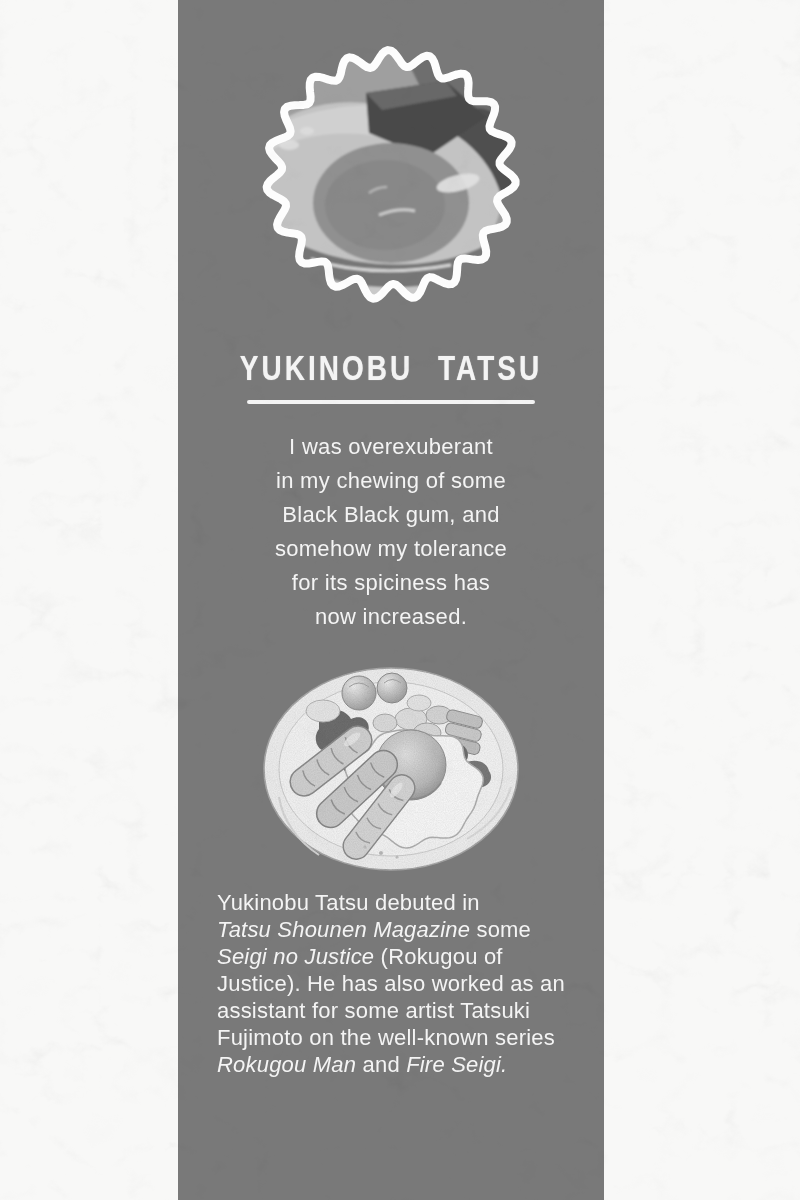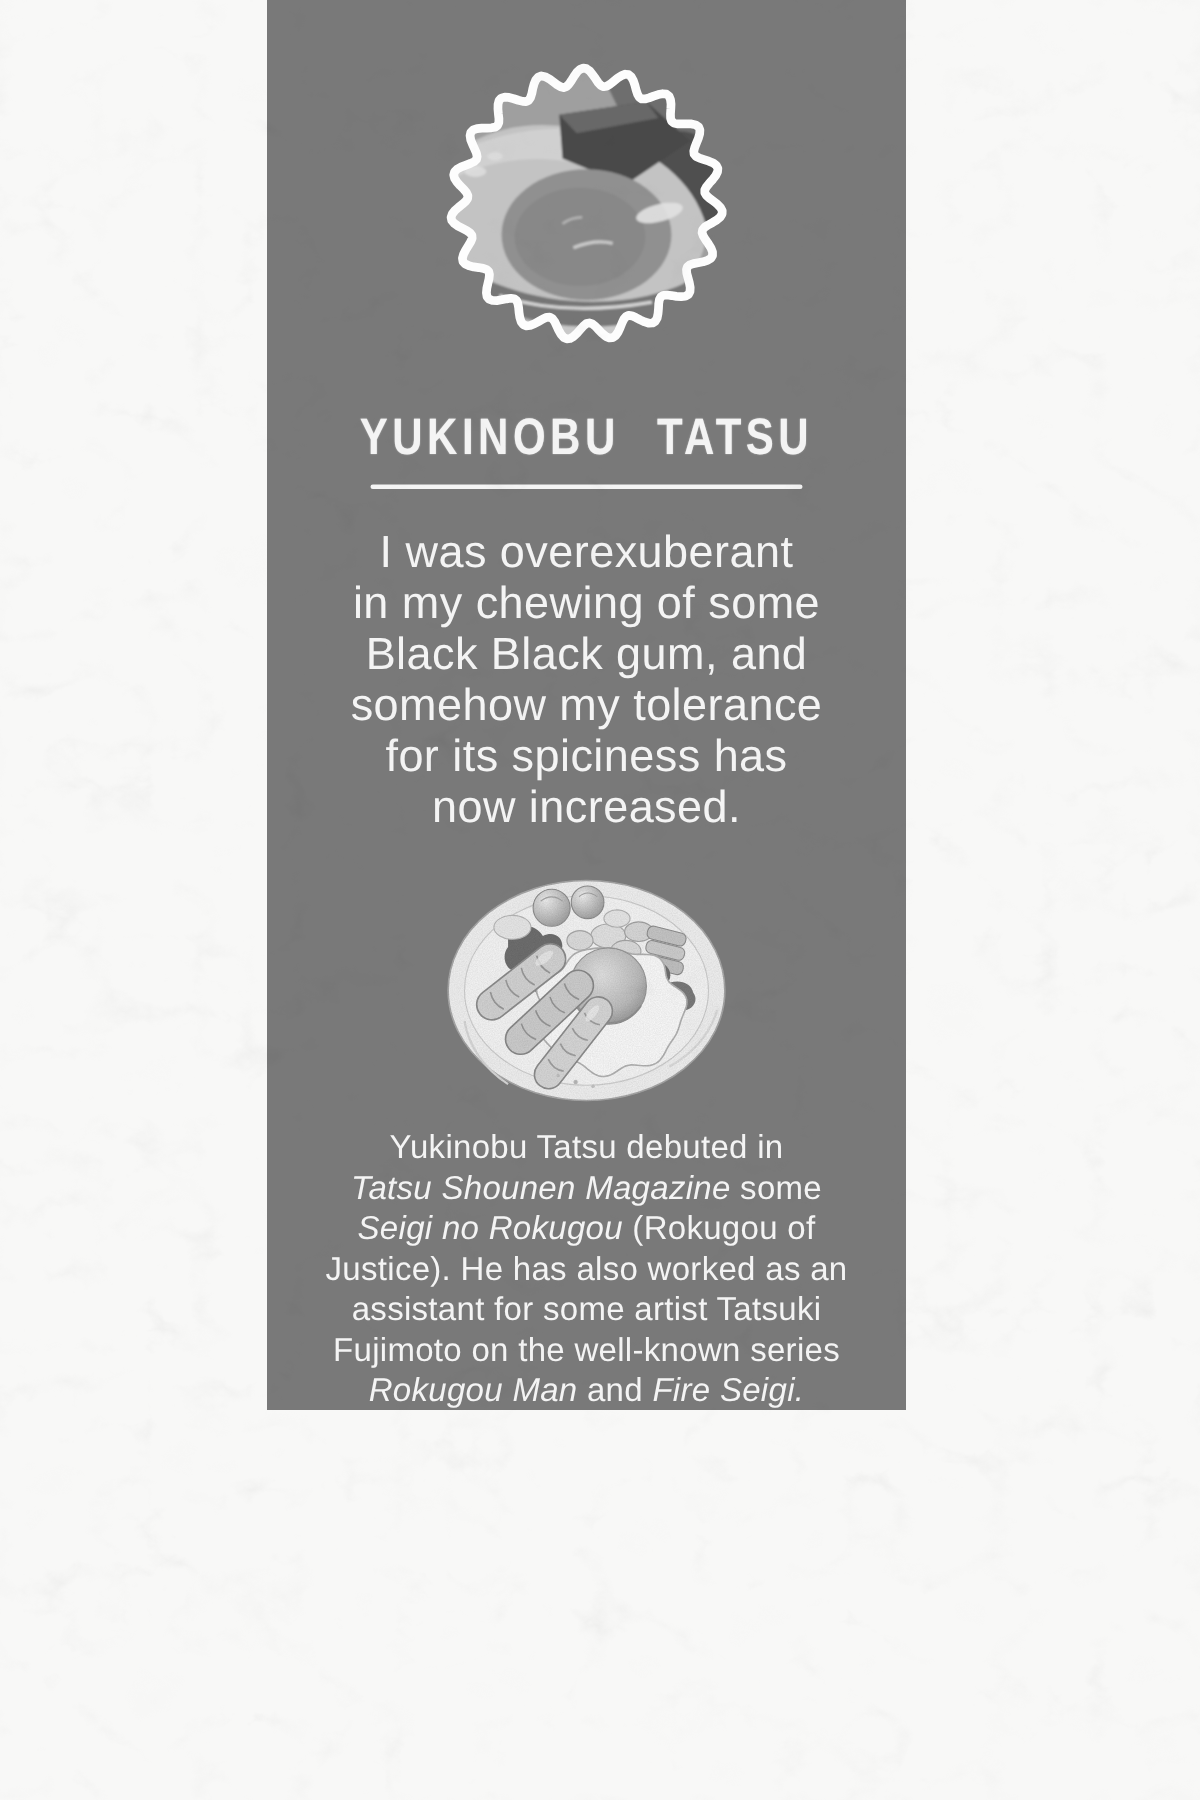--- a/index.html
+++ b/index.html
@@ -10,21 +10,21 @@
     font-family: "Liberation Sans", sans-serif;
   }
   .texture {
     position: absolute; left: 0; top: 0; z-index: 6;
     pointer-events: none;
     mix-blend-mode: multiply;
     opacity: 0.5;
   }
   .band {
     position: absolute; left: 178px; top: 0;
-    width: 426px; height: 940px;
+    width: 426px; height: 1200px;
     background: var(--band, #797979);
     z-index: 1;
     display: flex; flex-direction: column; align-items: center;
   }
   .photo { margin-top: 33px; width: 280px; height: 280px; display: block; }
   .author-name {
     margin: 40px 0 0;
     color: var(--ink, #f4f4f4);
     font-size: 28px; font-weight: bold;
     letter-spacing: 3px; word-spacing: 14px;
@@ -35,31 +35,31 @@
   }
   .rule {
     margin-top: 15px;
     width: 288px; height: 4px;
     background: var(--ink, #f4f4f4);
     border-radius: 2px;
   }
   .quote {
     margin: 26px 0 0;
     color: var(--ink, #f4f4f4);
-    font-size: 30px; line-height: 34px;
+    font-size: 22px; line-height: 34px;
     text-align: center;
     white-space: pre-line;
     letter-spacing: 0.3px;
   }
   .plate { margin-top: 23px; width: 260px; height: 220px; display: block; }
   .bio {
     margin: 12px 0 0;
     color: var(--ink, #f4f4f4);
     font-size: 22px; line-height: 27px;
-    text-align: center;
+    text-align: left;
     white-space: pre-line;
     letter-spacing: 0.2px;
   }
   .bio em { font-style: italic; }
 </style>
 </head>
 <body>
 
 <svg class="texture" width="800" height="1200" aria-hidden="true">
   <defs>
@@ -195,19 +195,19 @@
       </g>
 
       <circle cx="120" cy="196" r="2" fill="#bdbdbd"></circle>
       <circle cx="136" cy="200" r="1.6" fill="#c4c4c4"></circle>
       <circle cx="104" cy="190" r="1.6" fill="#c0c0c0"></circle>
     </g>
   </svg>
 
   <p class="bio"><span>Yukinobu Tatsu debuted in
 </span><em>Tatsu Shounen Magazine</em><span> some
-</span><em>Seigi no Rokugou</em><span> (Rokugou of
+</span><em>Seigi no Justice</em><span> (Rokugou of
 Justice). He has also worked as an
 assistant for some artist Tatsuki
 Fujimoto on the well-known series
 </span><em>Rokugou Man</em><span> and </span><em>Fire Seigi.</em></p>
 
 </div>
 
 </body></html>

